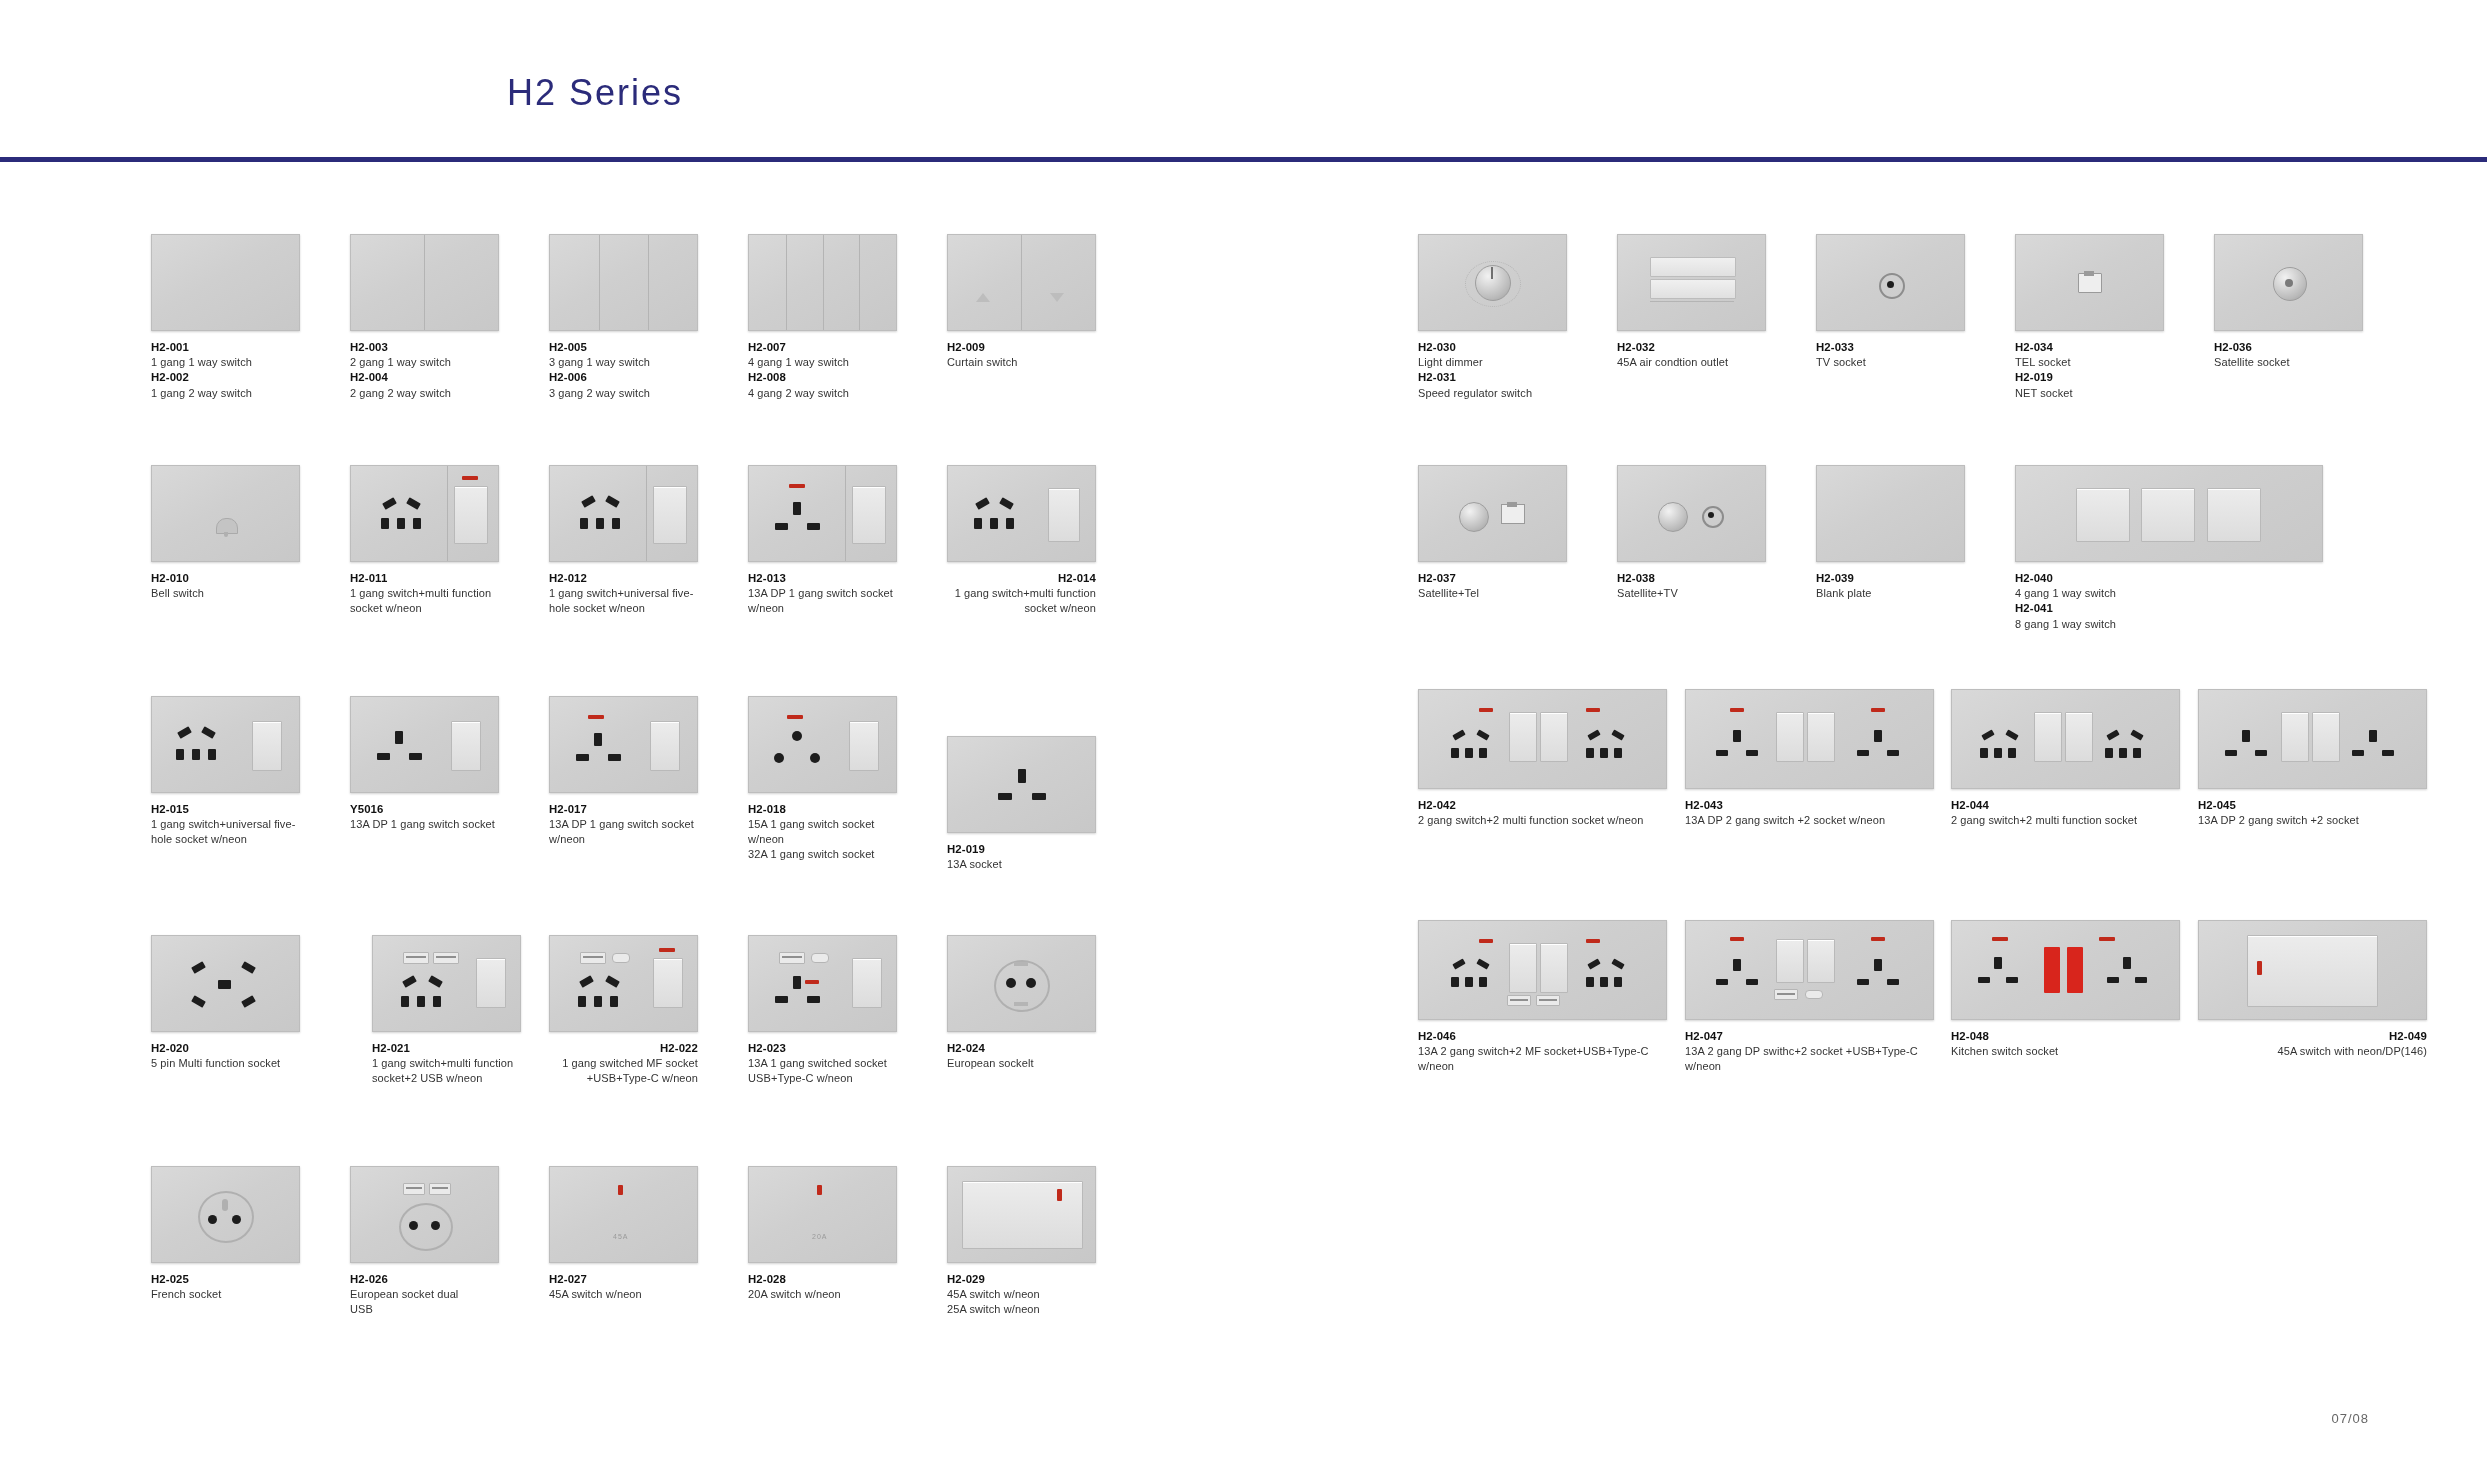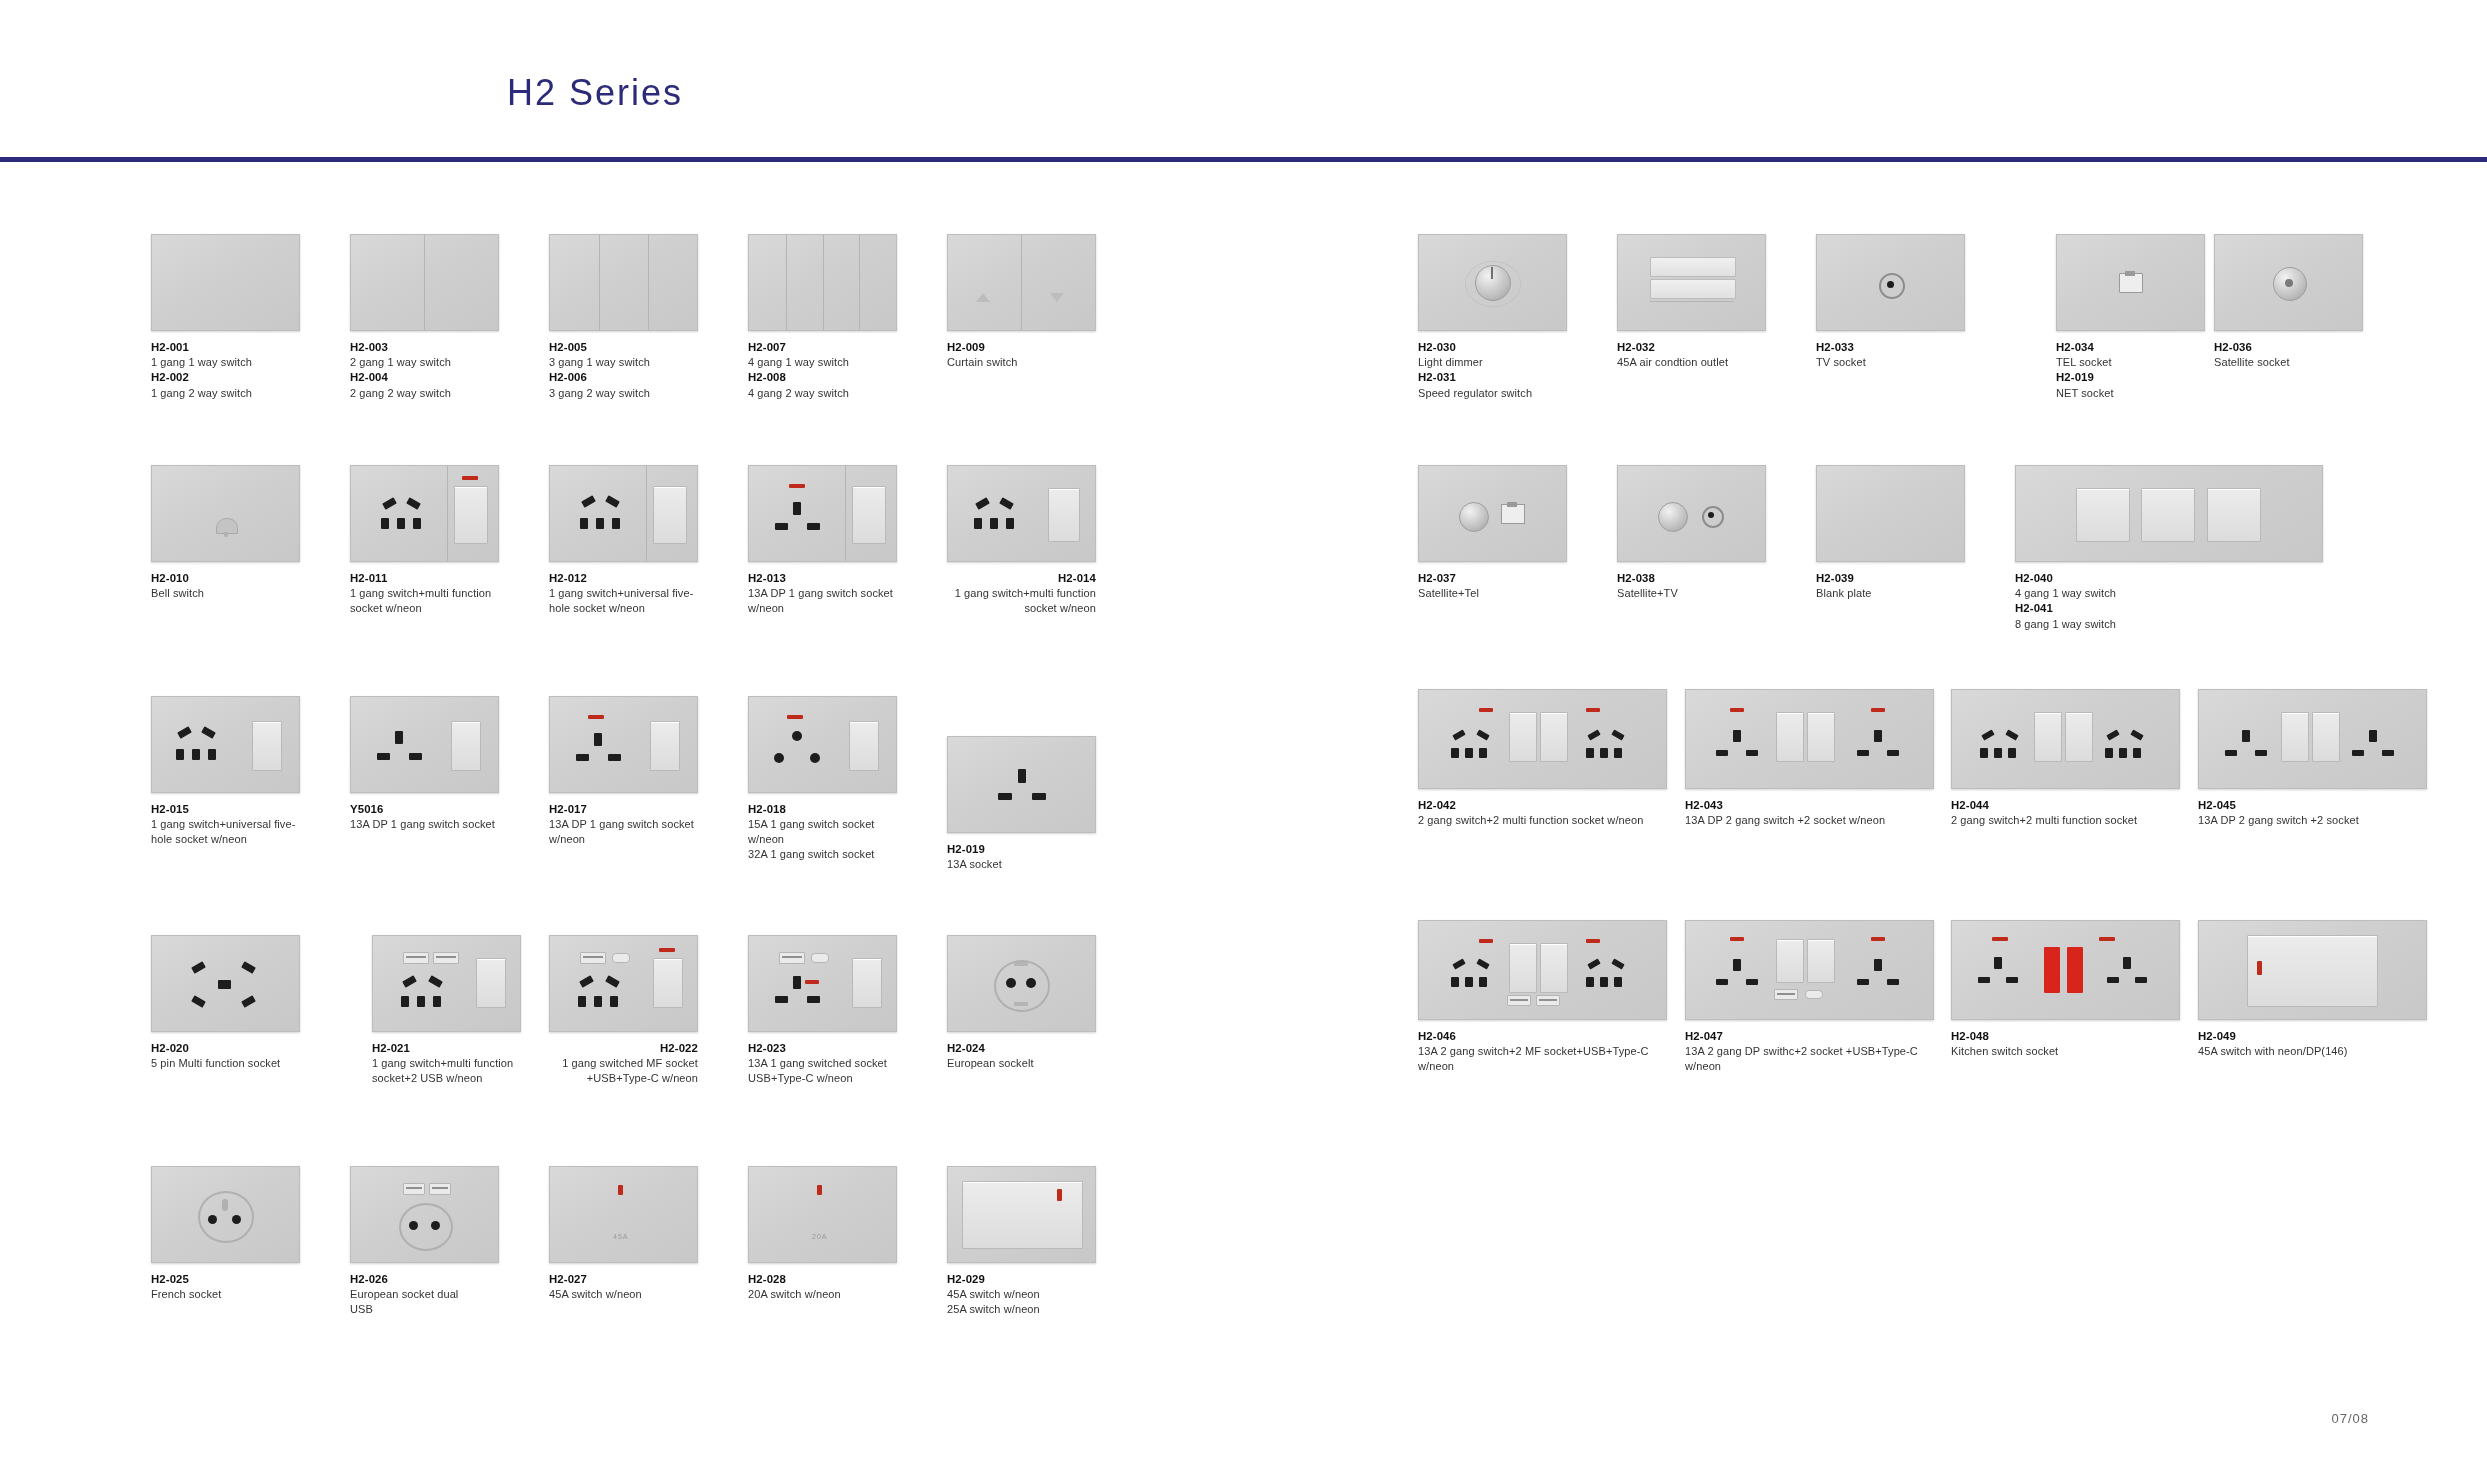--- a/index.html
+++ b/index.html
@@ -485,21 +485,21 @@
         <div class="art" style="width:147px;height:95px;">
           <div class="ring" style="left:62px;top:38px;width:22px;height:22px;border-color:#8d8d8d;"></div>
           <div class="hole-r" style="left:70px;top:46px;width:7px;height:7px;"></div>
         </div>
         <div class="cap">
           <div class="code">H2-033</div>
           <div class="desc">TV socket</div>
         </div>
       </div>
 
-      <div class="cell" style="left:597px;top:0;width:149px;margin-left:41px;">
+      <div class="cell" style="left:597px;top:0;width:149px;">
         <div class="art" style="width:147px;height:95px;">
           <div style="position:absolute;left:62px;top:38px;width:22px;height:18px;background:#eee;border:1px solid #9a9a9a;border-radius:1px;"></div>
           <div style="position:absolute;left:68px;top:36px;width:10px;height:5px;background:#9a9a9a;"></div>
         </div>
         <div class="cap">
           <div class="code">H2-034</div>
           <div class="desc">TEL socket</div>
           <div class="code">H2-019</div>
           <div class="desc">NET socket</div>
         </div>
@@ -715,21 +715,21 @@
           <div class="hole" style="left:171px;top:36px;width:8px;height:12px;"></div>
           <div class="hole" style="left:155px;top:56px;width:12px;height:6px;"></div>
           <div class="hole" style="left:183px;top:56px;width:12px;height:6px;"></div>
         </div>
         <div class="cap">
           <div class="code">H2-048</div>
           <div class="desc">Kitchen switch socket</div>
         </div>
       </div>
 
-      <div class="cell" style="left:780px;top:0;width:229px;">
+      <div class="cell" style="left:780px;top:0;width:229px;text-align:right;">
         <div class="art" style="width:227px;height:98px;">
           <div class="rocker" style="left:48px;top:14px;width:129px;height:70px;"></div>
           <div class="neon" style="left:58px;top:40px;width:5px;height:14px;"></div>
         </div>
         <div class="cap">
           <div class="code">H2-049</div>
           <div class="desc">45A switch with neon/DP(146)</div>
         </div>
       </div>
     </div>

